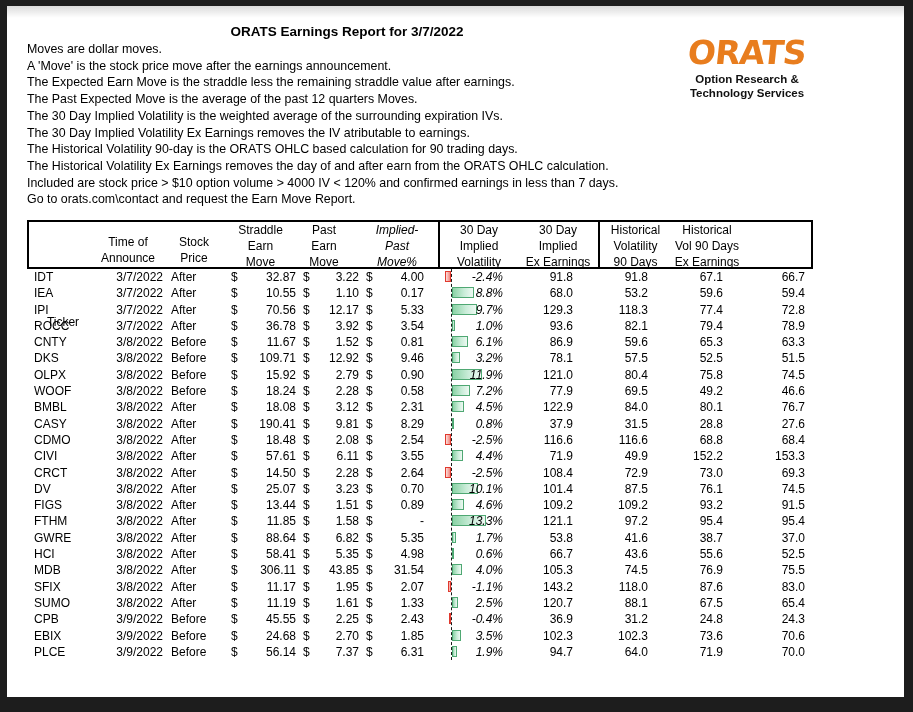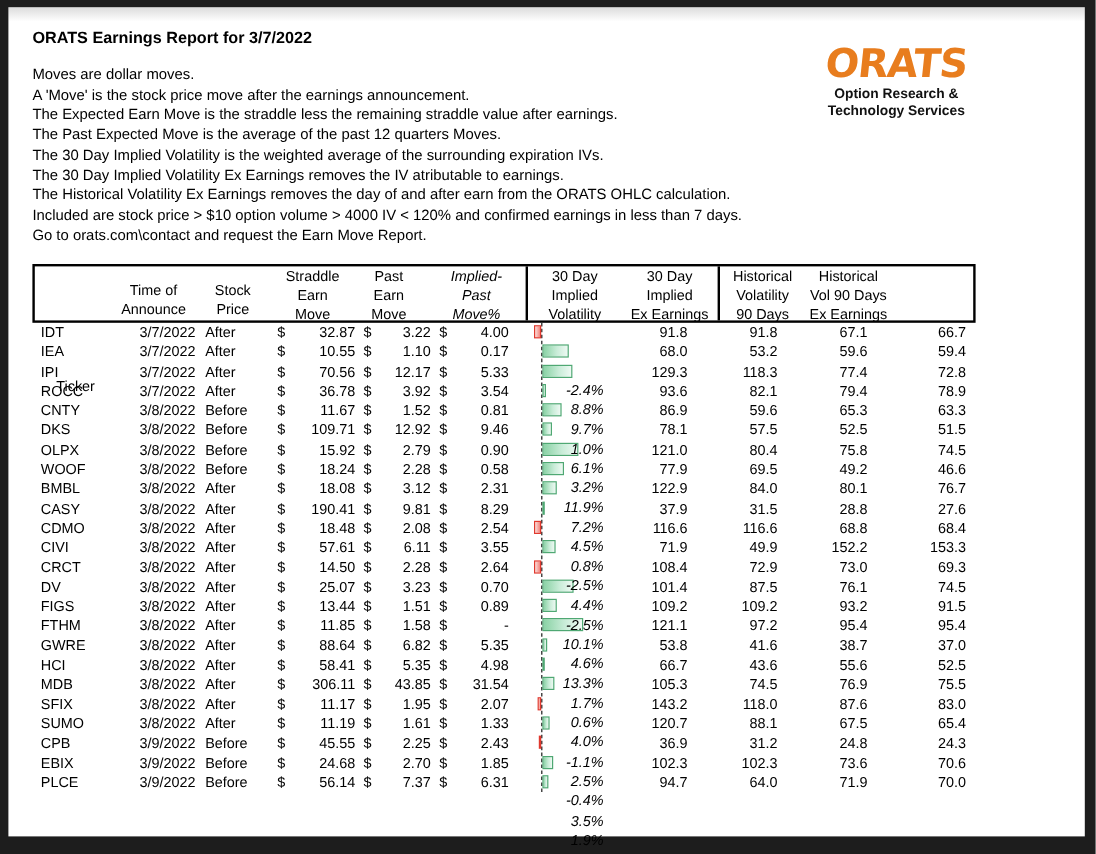--- a/index.html
+++ b/index.html
@@ -13,21 +13,21 @@
     position:absolute;left:7px;top:6px;width:897px;height:691px;
     background:#ffffff;
   }
   .page::before{
     content:"";position:absolute;left:0;top:0;right:0;height:12px;
     background:linear-gradient(to bottom, rgba(0,0,0,0.14), rgba(0,0,0,0));
     pointer-events:none;
   }
   
   .content{position:absolute;left:20px;top:17px;width:640px;color:#000;}
-  .title{font-size:13.5px;font-weight:bold;line-height:17px;margin-bottom:14px;}
+  .title{font-size:13.5px;font-weight:bold;line-height:17px;margin-bottom:1px;text-align:center;}
   .intro-line{font-size:12.4px;line-height:16.7px;white-space:nowrap;}
   
   .logo{position:absolute;left:668px;top:30px;width:144px;text-align:center;}
   .logo-wordmark{
     font-size:33px;font-weight:900;letter-spacing:-1px;
     transform:skewX(-6deg);display:inline-block;line-height:34px;
     font-family:"DejaVu Sans", sans-serif;
   }
   .logo-tagline{font-size:11.5px;font-weight:bold;line-height:13.5px;color:#111;margin-top:3px;}
   
@@ -55,21 +55,21 @@
   .c-money{display:flex;justify-content:space-between;}
   .c-stock{padding-left:2px;padding-right:3px;}
   .c-straddle{padding-left:4px;padding-right:3px;}
   .c-past{padding-left:4px;padding-right:2px;}
   .c-iv30{text-align:right;padding-right:15px;}
   .c-iv30ex{text-align:right;padding-right:20px;}
   .c-hv90{text-align:right;padding-right:18px;}
   .c-hv90ex{text-align:right;padding-right:8px;}
   
   .c-move{position:relative;}
-  .c-move .pct{position:absolute;right:5px;top:0;z-index:2;margin-top:48px;}
+  .c-move .pct{position:absolute;right:5px;top:0;z-index:2;}
   .bar{position:absolute;top:2px;height:11px;z-index:1;box-sizing:border-box;}
   .bar-pos{
     border:1px solid #4fa873;
     background:linear-gradient(to right,#8ad2a5 0%,#c9ecd8 55%,#eef9f3 100%);
   }
   .bar-neg{
     border:1px solid #e0392e;
     background:linear-gradient(to left,#f2837c 0%,#fbdfdb 100%);
   }
   .bar-axis{
@@ -84,20 +84,21 @@
 
   <div class="content">
     <div class="title">ORATS Earnings Report for 3/7/2022</div>
     <div>
         <div class="intro-line">Moves are dollar moves.</div>
         <div class="intro-line">A 'Move' is the stock price move after the earnings announcement.</div>
         <div class="intro-line">The Expected Earn Move is the straddle less the remaining straddle value after earnings.</div>
         <div class="intro-line">The Past Expected Move is the average of the past 12 quarters Moves.</div>
         <div class="intro-line">The 30 Day Implied Volatility is the weighted average of the surrounding expiration IVs.</div>
         <div class="intro-line">The 30 Day Implied Volatility Ex Earnings removes the IV atributable to earnings.</div>
+        <div class="intro-line">The Historical Volatility 90-day is the ORATS OHLC based calculation for 90 trading days.</div>
         <div class="intro-line">The Historical Volatility Ex Earnings removes the day of and after earn from the ORATS OHLC calculation.</div>
         <div class="intro-line">Included are stock price &gt; $10 option volume &gt; 4000 IV &lt; 120% and confirmed earnings in less than 7 days.</div>
         <div class="intro-line">Go to orats.com\contact and request the Earn Move Report.</div>
       </div>
   </div>
 
   <div class="logo">
     <div class="logo-wordmark" style="color: rgb(232, 125, 30);">ORATS</div>
     <div class="logo-tagline">
       <div>Option Research &amp;</div>

